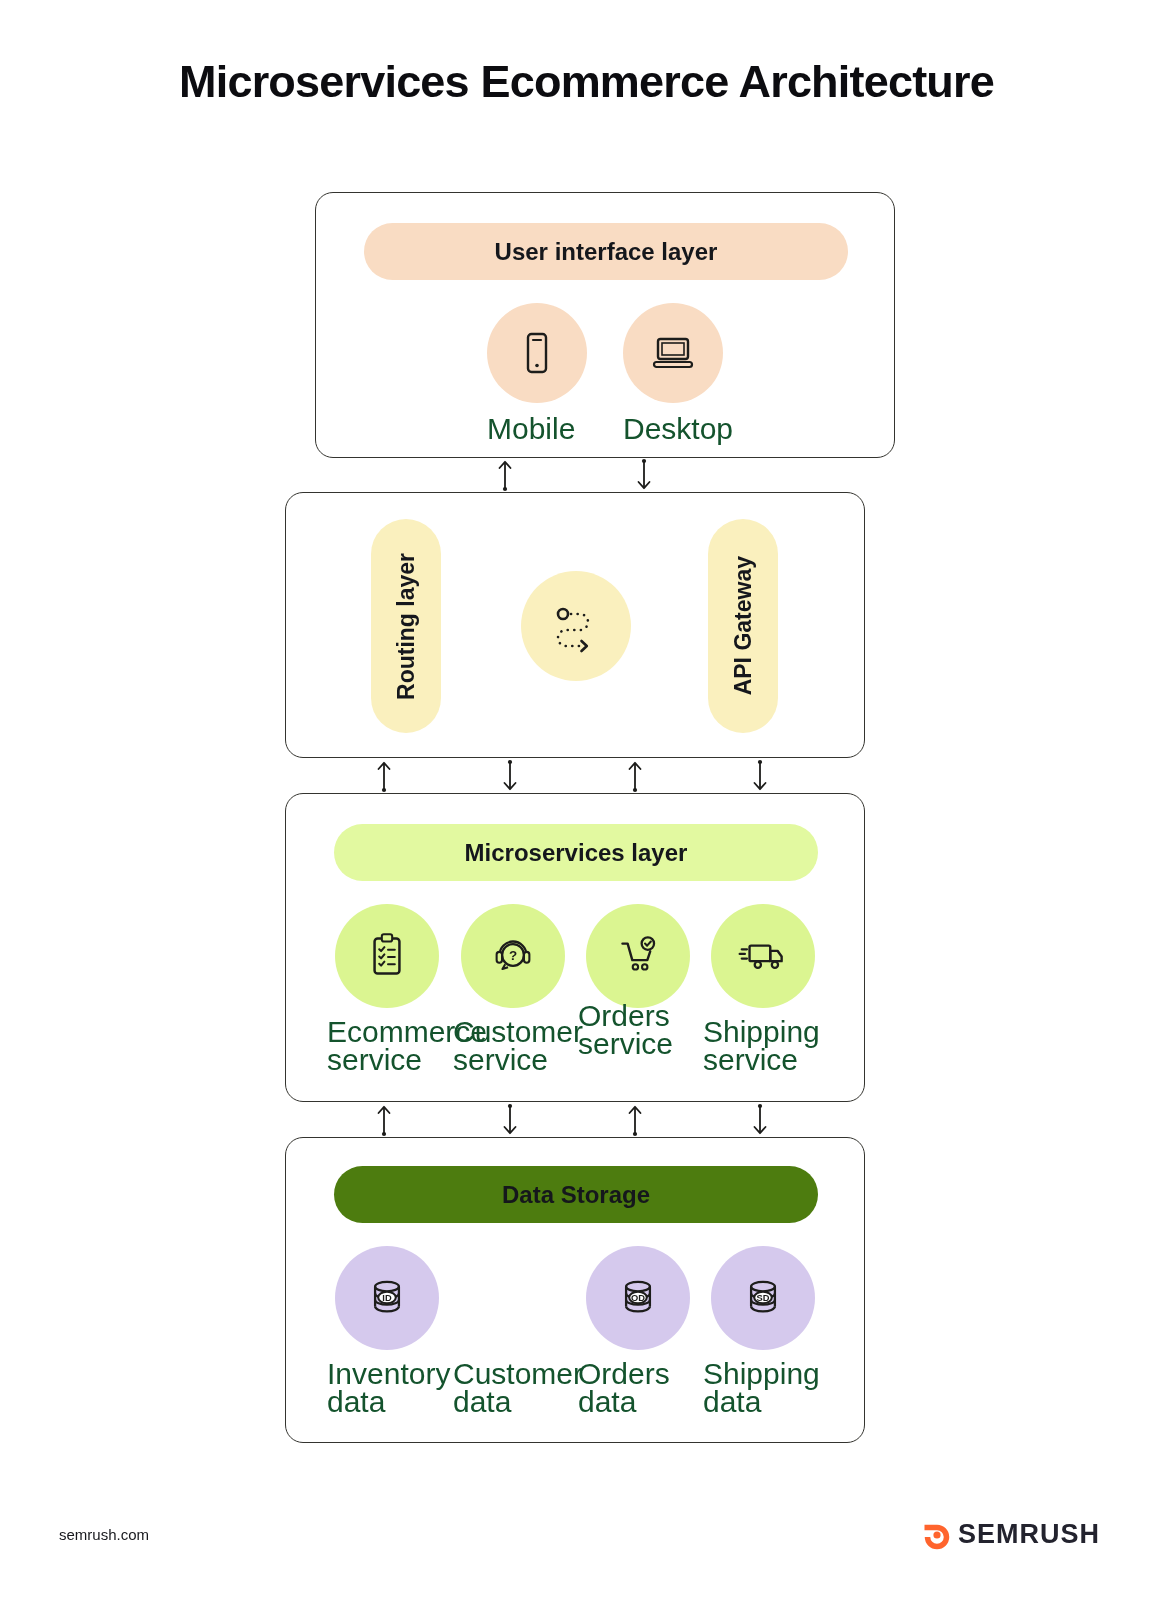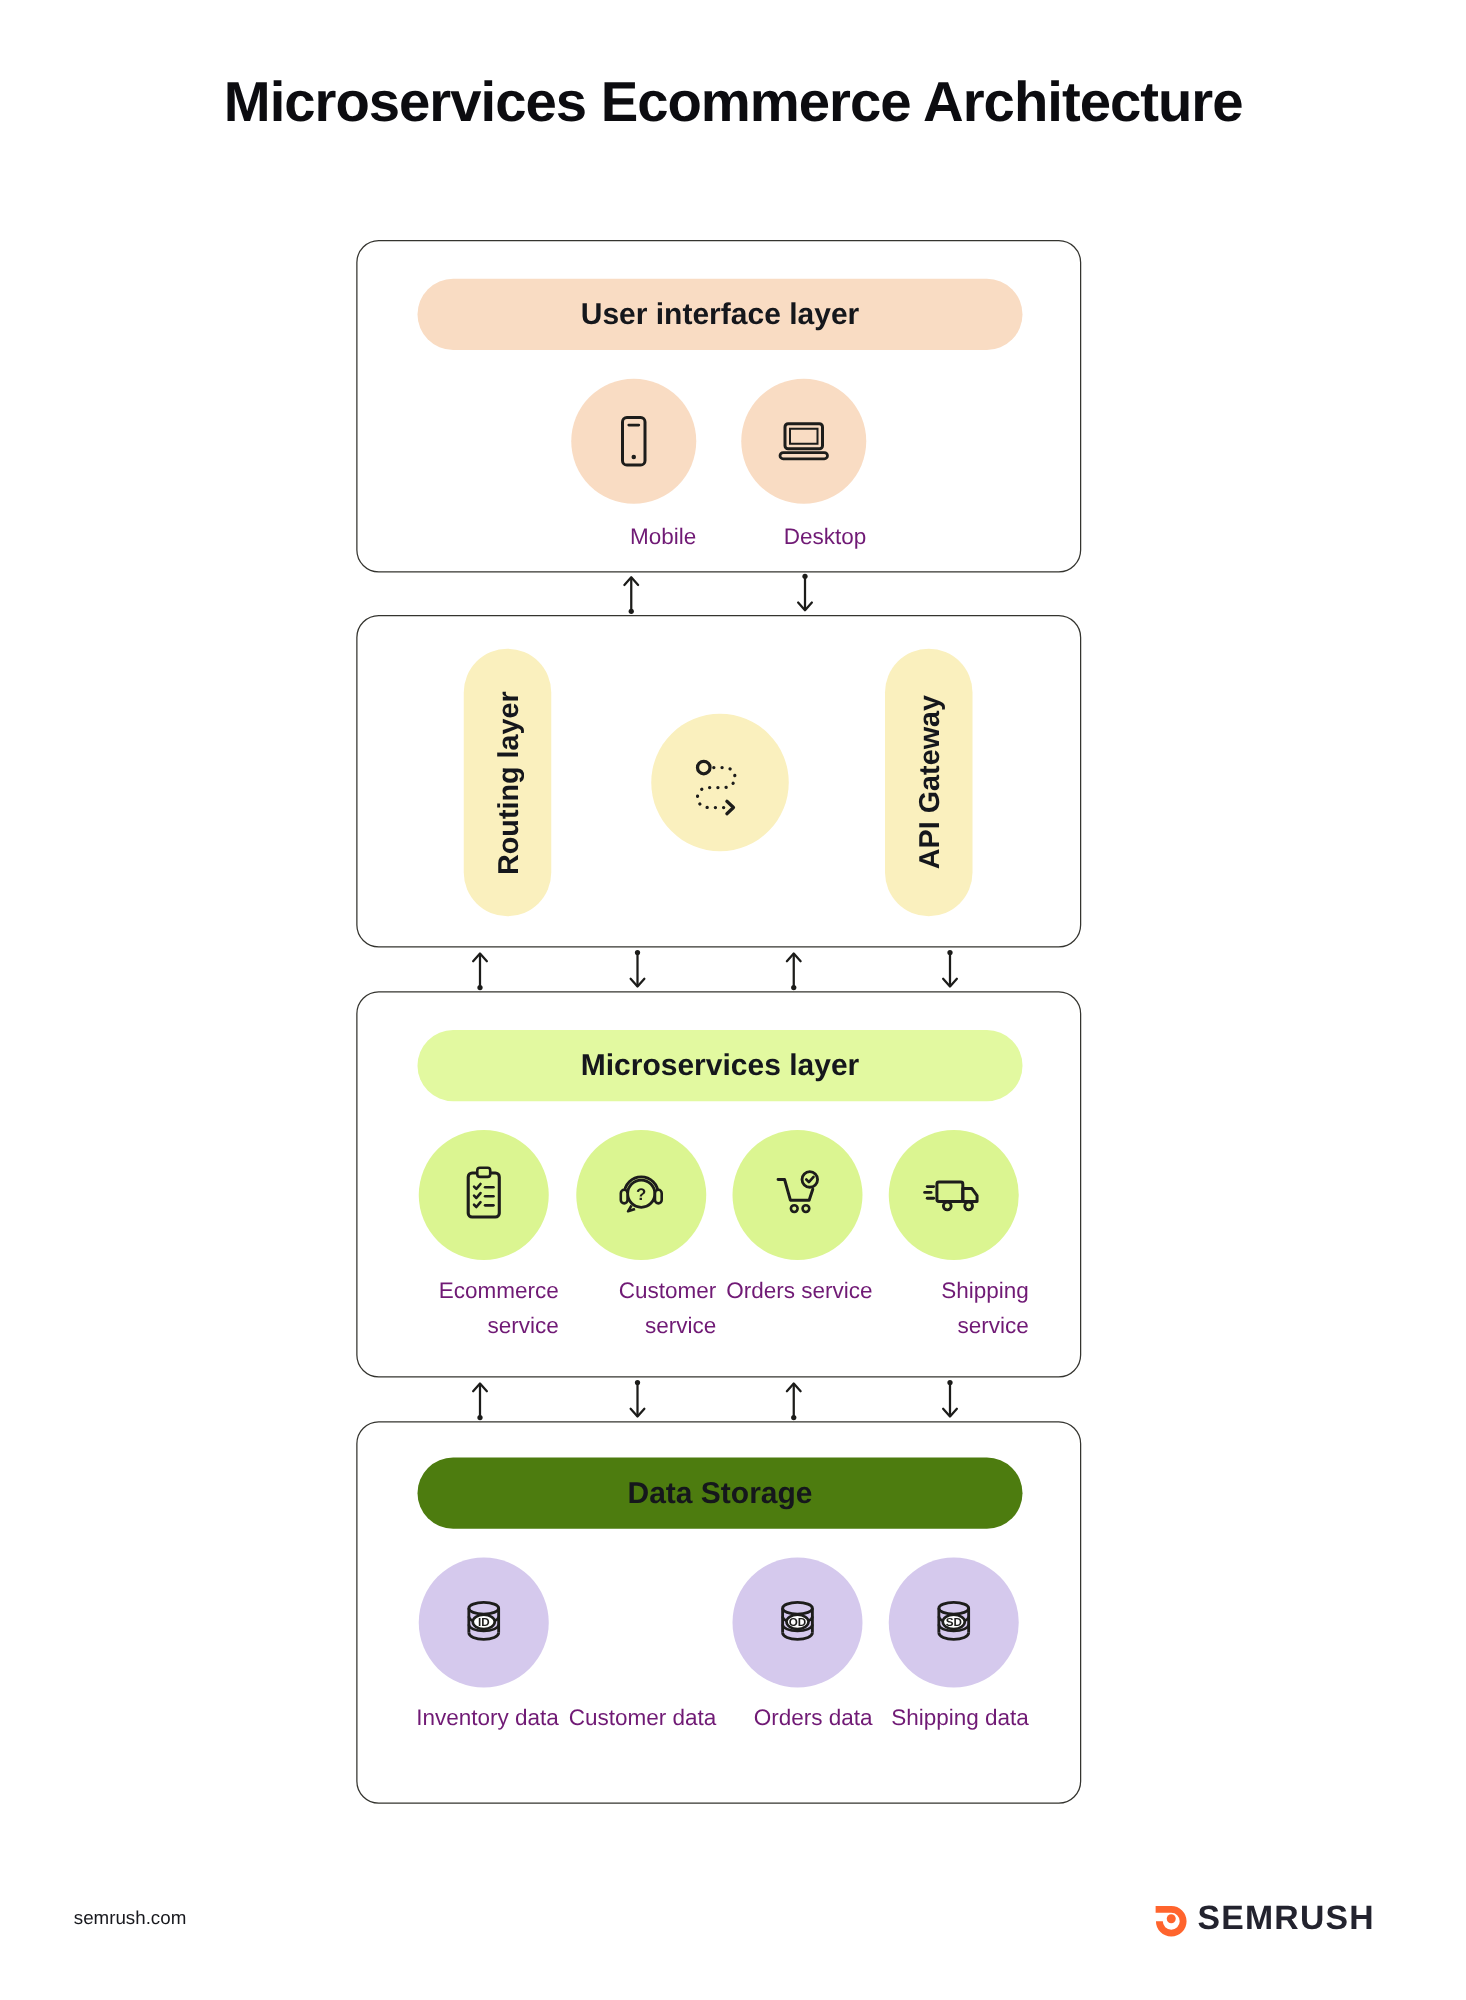--- a/index.html
+++ b/index.html
@@ -2,36 +2,36 @@
 <html><head>
 <meta charset="utf-8">
 <style>
   html,body{margin:0;padding:0;background:#ffffff;}
   .canvas{position:relative;width:1173px;height:1600px;background:#ffffff;
           font-family:"Liberation Sans",sans-serif;color:#17181d;overflow:hidden;}
   .title{position:absolute;left:0;right:0;top:56px;text-align:center;
          font-size:45px;font-weight:bold;letter-spacing:-0.8px;color:#0c0c10;}
   .layer-box{position:absolute;left:285px;width:580px;border:1.6px solid #34342f;
              border-radius:18px;background:#ffffff;box-sizing:border-box;}
-  .box-ui{top:192px;height:266px;}
+  .box-ui{top:192px;height:266px;margin-left:30px;}
   .box-routing{top:492px;height:266px;}
   .box-micro{top:793px;height:309px;}
   .box-storage{top:1137px;height:306px;}
   .pill{position:absolute;left:48px;width:484px;height:57px;border-radius:30px;
         display:flex;align-items:center;justify-content:center;
         font-size:24px;font-weight:bold;color:#15171c;box-sizing:border-box;}
   .pill-peach{background:#F9DCC3;top:30px;}
   .pill-lime{background:#E2F9A0;top:30px;}
   .pill-lav{background:#4d7c0f;top:28px;}
   .circle{position:absolute;border-radius:50%;display:flex;align-items:center;justify-content:center;}
   .c-peach{background:#F9DCC3;}
   .c-yellow{background:#FAF0BE;}
   .c-lime{background:#DBF591;}
   .c-lav{background:#D5C9ED;}
-  .item-label{position:absolute;text-align:right;font-size:18px;line-height:28px;color:#701a75;}
+  .item-label{position:absolute;text-align:left;font-size:30px;line-height:28px;color:#14532d;}
   .v-pill{position:absolute;top:26px;width:70px;height:214px;background:#FAF0BE;border-radius:35px;
           display:flex;align-items:center;justify-content:center;}
   .v-text{writing-mode:vertical-rl;transform:rotate(180deg);font-size:23px;font-weight:bold;
           color:#15171c;white-space:nowrap;}
   .arrow{position:absolute;}
   .footer-site{position:absolute;left:59px;top:1526px;font-size:15px;color:#17181d;}
   .brand{position:absolute;right:73px;top:1518px;display:flex;align-items:center;gap:5px;}
   .brand-word{font-size:27px;font-weight:bold;letter-spacing:1px;color:#23232e;}
 </style>
 </head>
@@ -158,21 +158,21 @@
         <circle cx="23" cy="36.5" r="3" fill="#DBF591" stroke="#1d1d1b" stroke-width="2.2"></circle>
         <circle cx="39.5" cy="36.5" r="3" fill="#DBF591" stroke="#1d1d1b" stroke-width="2.2"></circle>
         <line x1="7.5" y1="21.5" x2="12.5" y2="21.5" stroke="#1d1d1b" stroke-width="2.2" stroke-linecap="round"></line>
         <line x1="5.5" y1="26" x2="10.5" y2="26" stroke="#1d1d1b" stroke-width="2.2" stroke-linecap="round"></line>
         <line x1="7.5" y1="30.5" x2="12.5" y2="30.5" stroke="#1d1d1b" stroke-width="2.2" stroke-linecap="round"></line>
       </svg>
     </div>
 
     <div class="item-label" style="left:41px;top:224px;width:120px;">Ecommerce service</div>
     <div class="item-label" style="left:167px;top:224px;width:120px;">Customer service</div>
-    <div class="item-label" style="left:292px;top:224px;width:120px;">Orders service</div>
+    <div class="item-label" style="left:292px;top:208px;width:120px;">Orders service</div>
     <div class="item-label" style="left:417px;top:224px;width:120px;">Shipping service</div>
   </div>
 
   <svg class="arrow" style="left:375px;top:1103px;" width="18" height="34" viewBox="0 0 18 34">
     <circle cx="9" cy="31" r="2.1" fill="#1c1c1a"></circle>
     <line x1="9" y1="31" x2="9" y2="4" stroke="#1c1c1a" stroke-width="1.8"></line>
     <polyline points="3.5,10 9,3.8 14.5,10" fill="none" stroke="#1c1c1a" stroke-width="1.8" stroke-linecap="round" stroke-linejoin="round"></polyline>
   </svg>
   <svg class="arrow" style="left:501px;top:1103px;" width="18" height="34" viewBox="0 0 18 34">
     <circle cx="9" cy="3" r="2.1" fill="#1c1c1a"></circle>

